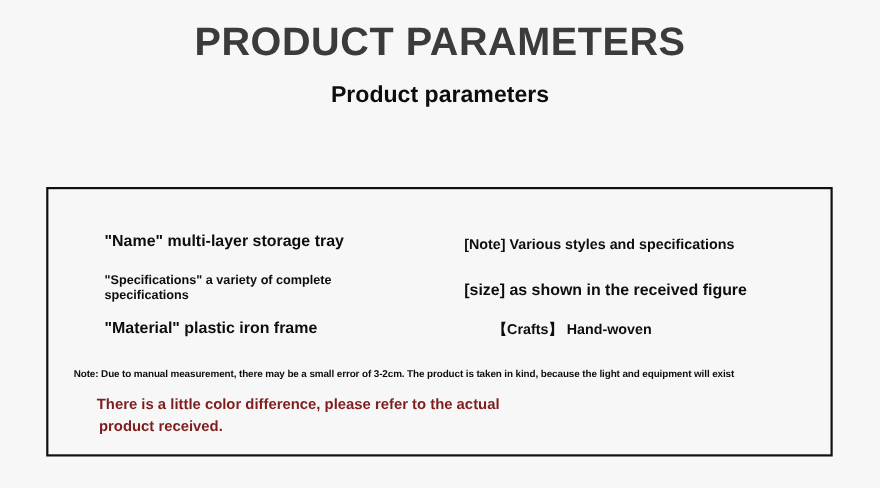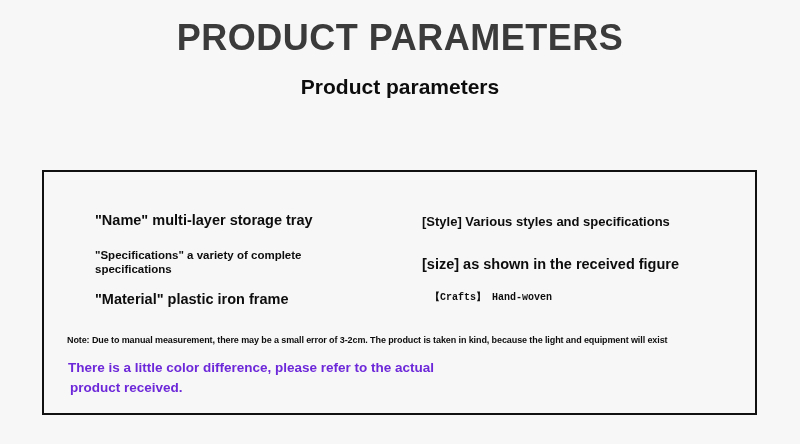--- a/index.html
+++ b/index.html
@@ -79,44 +79,44 @@
   }
 
   
   .cell-name      { left: 51px;  top: 40px;  font-size: 14.5px; white-space: nowrap; }
   .cell-specs     { left: 51px;  top: 76px;  font-size: 11.5px; width: 250px; }
   .cell-material  { left: 51px;  top: 119px; font-size: 14.5px; white-space: nowrap; }
 
   
   .cell-style     { left: 378px; top: 42px;  font-size: 13px;   white-space: nowrap; }
   .cell-size      { left: 378px; top: 84px;  font-size: 14.5px; white-space: nowrap; }
-  .cell-crafts    { left: 386px; top: 120px; font-size: 10px;   white-space: nowrap; font-family: Liberation Mono, monospace; }
+  .cell-crafts    { left: 404px; top: 120px; font-size: 13px;   white-space: nowrap; }
 
   
   .note-line {
     position: absolute;
     left: 23px;
     top: 163px;
     width: 692px;
     font-size: 9px;
     font-weight: bold;
     color: #0d0d0d;
     letter-spacing: -0.1px;
     white-space: nowrap;
     line-height: 1.2;
   }
 
   .note-para {
     position: absolute;
-    left: 24px;
+    left: 44px;
     top: 186px;
     width: 450px;
     font-size: 13.5px;
     font-weight: bold;
-    color: #6d28d9;
+    color: #7f1d1d;
     line-height: 1.45;
   }
   .note-para .l2 {
     display: block;
     padding-left: 2px;
   }
 </style>
 </head>
 <body>
 
@@ -124,21 +124,21 @@
 
   <div class="main-title">PRODUCT PARAMETERS</div>
 
   <div class="sub-title">Product parameters</div>
 
   <div class="spec-box">
     <div class="spec-grid">
 
       <div class="spec-cell cell-name">"Name" multi-layer storage tray</div>
 
-      <div class="spec-cell cell-style">[Style] Various styles and specifications</div>
+      <div class="spec-cell cell-style">[Note] Various styles and specifications</div>
 
       <div class="spec-cell cell-specs">"Specifications" a variety of complete specifications</div>
 
       <div class="spec-cell cell-size">[size] as shown in the received figure</div>
 
       <div class="spec-cell cell-material">"Material" plastic iron frame</div>
 
       <div class="spec-cell cell-crafts">【Crafts】 Hand-woven</div>
 
       <div class="note-line">Note: Due to manual measurement, there may be a small error of 3-2cm. The product is taken in kind, because the light and equipment will exist</div>

